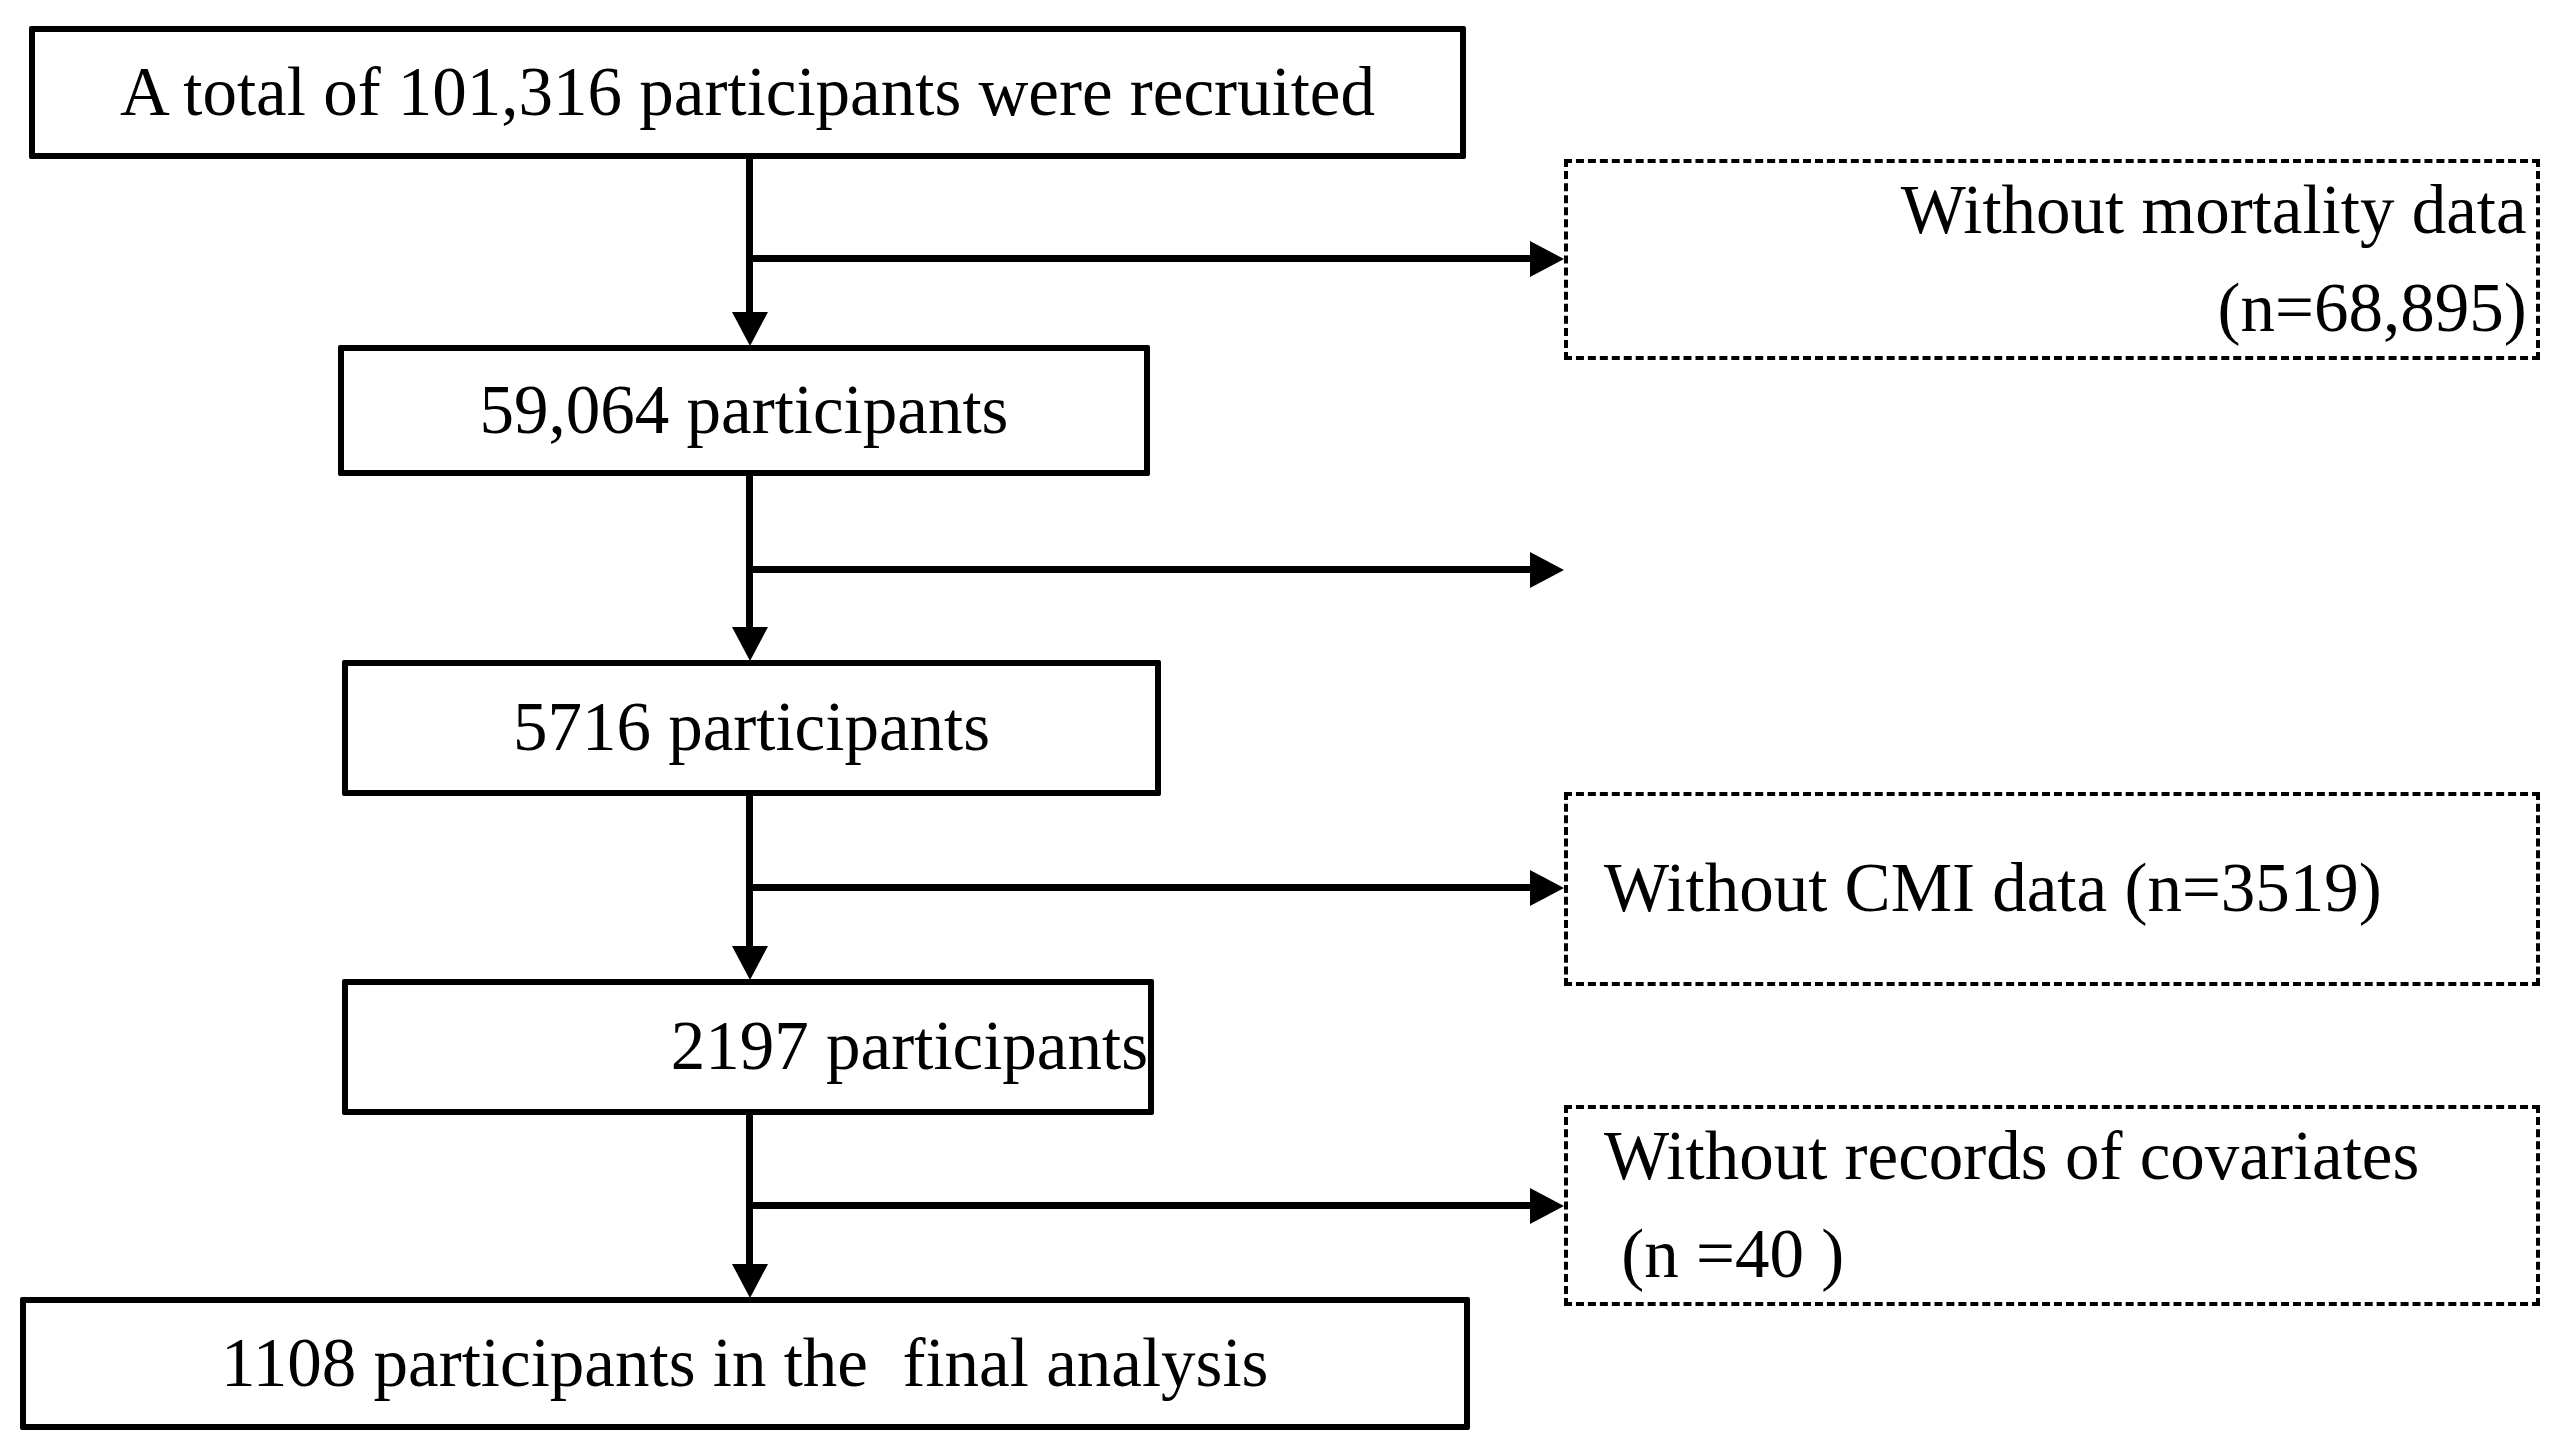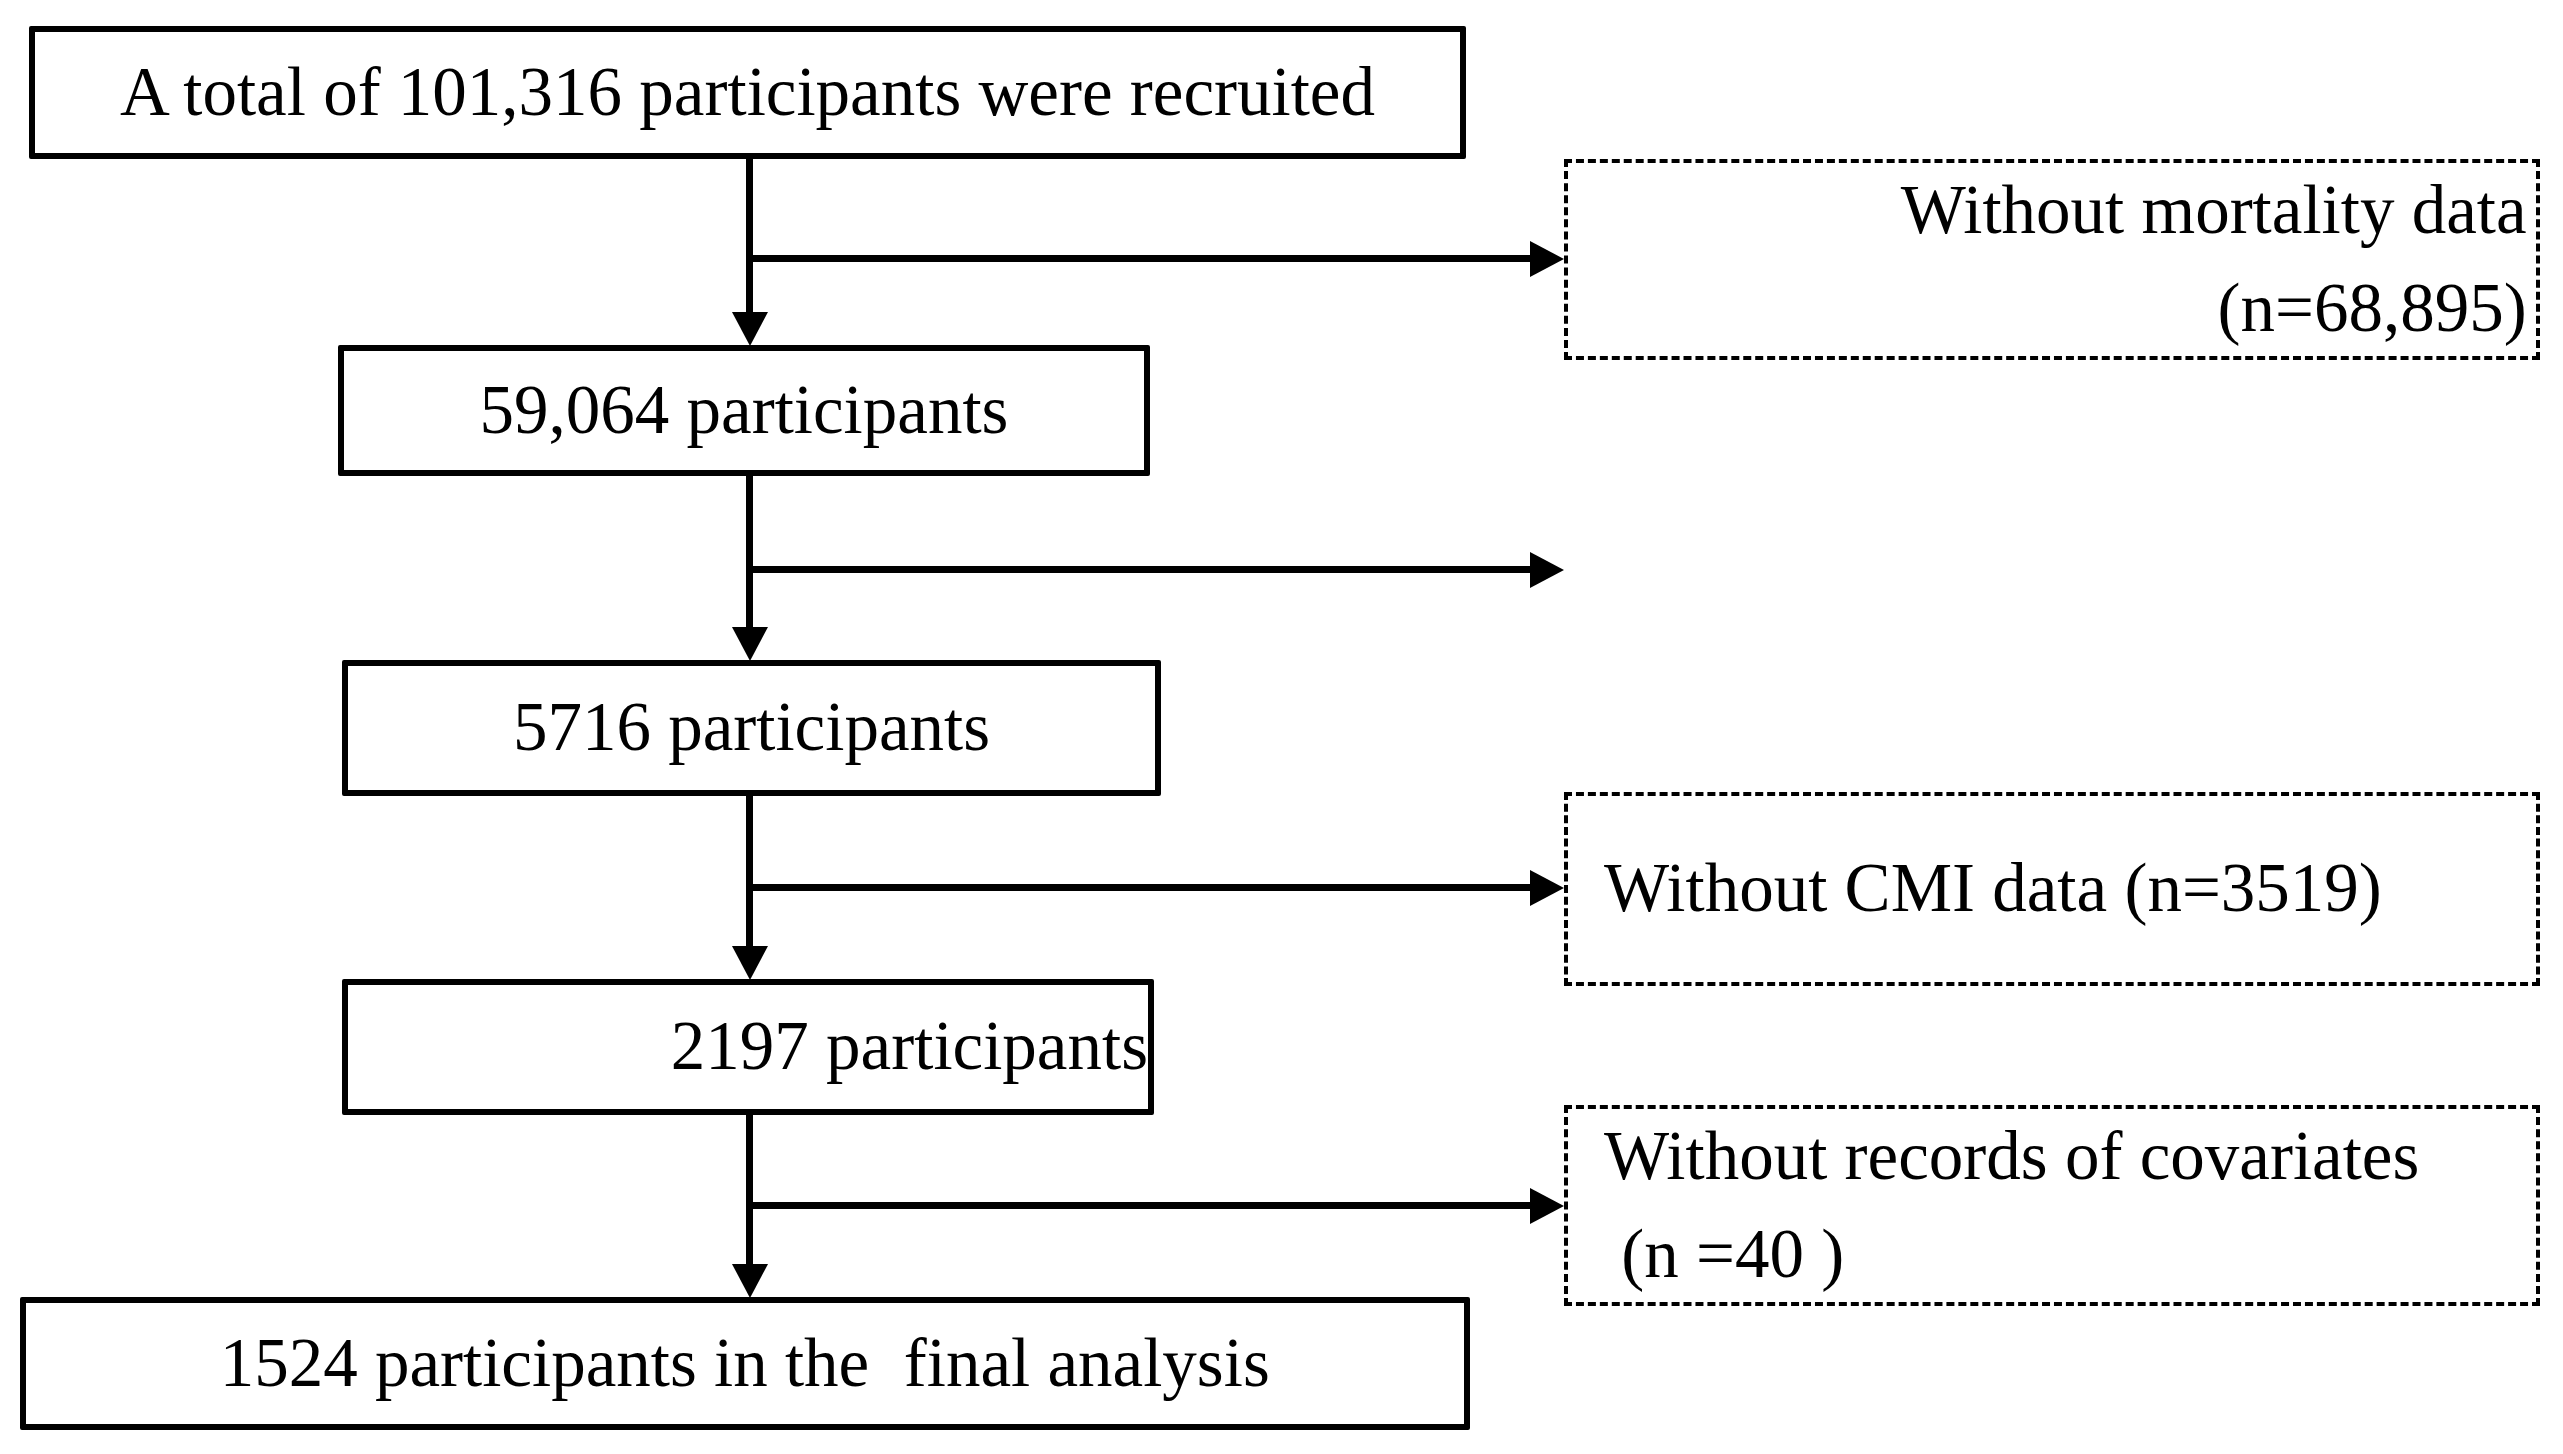--- a/index.html
+++ b/index.html
@@ -87,21 +87,21 @@
 
   <div class="mbox" style="left:342px; top:660px; width:819px; height:136px;">
     <span class="label">5716 participants</span>
   </div>
 
   <div class="mbox" style="left:342px; top:979px; width:812px; height:136px;justify-content:flex-end;">
     <span class="label">2197 participants</span>
   </div>
 
   <div class="mbox" style="left:19.7px; top:1297px; width:1450px; height:133px;">
-    <span class="label">1524 participants in the  final analysis</span>
+    <span class="label">1108 participants in the  final analysis</span>
   </div>
 
   <div class="dbox" style="left:1564px; top:159px; width:976px; height:201px;align-items:flex-end;">
     <div class="label">Without mortality data</div>
     <div class="label">(n=68,895)</div>
   </div>
 
 
   <div class="dbox" style="left:1564px; top:792px; width:976px; height:194px;">
     <div class="label">Without CMI data (n=3519)</div>

